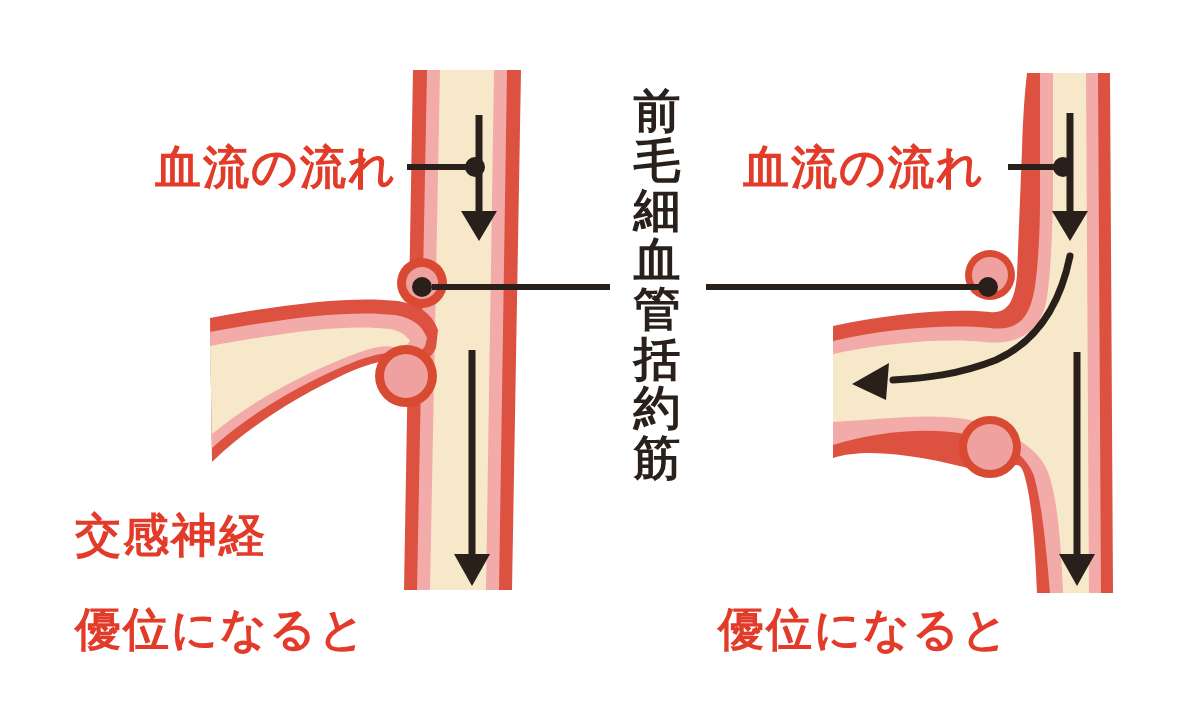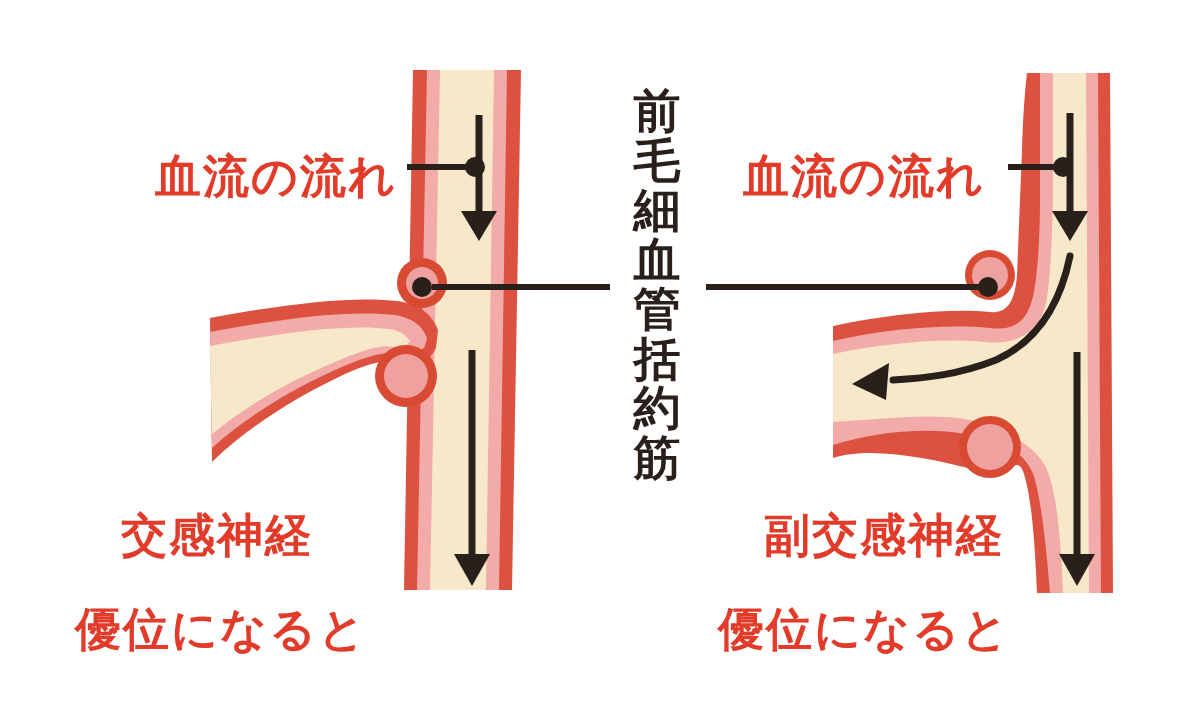--- a/index.html
+++ b/index.html
@@ -1,22 +1,22 @@
 <!DOCTYPE html>
 <html><head>
 <meta charset="utf-8">
 <style>
   html,body{margin:0;padding:0;background:#ffffff;}
   #stage{position:relative;width:1200px;height:712px;background:#ffffff;overflow:hidden;
          font-family:"Liberation Sans", sans-serif;}
   #art{position:absolute;left:0;top:0;width:1200px;height:712px;}
   .lbl{position:absolute;font-weight:bold;white-space:nowrap;}
   .red-lbl{color:#e23b29;font-size:46px;letter-spacing:2px;}
-  .flow-lbl{top:146px;}
-  .cap1{top:505px;margin-left:46px;}
+  .flow-lbl{top:137px;}
+  .cap1{top:505px;}
   .cap2{top:599px;}
   .vertical-text{position:absolute;left:630px;top:86px;color:#29201b;font-weight:bold;
                  font-size:47px;display:flex;flex-direction:column;align-items:center;width:54px;}
   .vertical-text div{height:49.5px;line-height:49.5px;text-align:center;}
 </style>
 </head>
 <body>
 
 <div id="stage">
 
@@ -115,16 +115,15 @@
       <div>血</div>
       <div>管</div>
       <div>括</div>
       <div>約</div>
       <div>筋</div>
     </div>
 
 <div class="lbl red-lbl cap1" style="left: 75px; color: rgb(226, 59, 41);">交感神経</div>
 <div class="lbl red-lbl cap2" style="left: 75px; color: rgb(226, 59, 41);">優位になると</div>
 
-<div class="lbl red-lbl cap1" style="left: 718px; color: rgb(226, 59, 41);">副交感神経</div>
 <div class="lbl red-lbl cap2" style="left: 718px; color: rgb(226, 59, 41);">優位になると</div>
 
 </div>
 
 </body></html>

